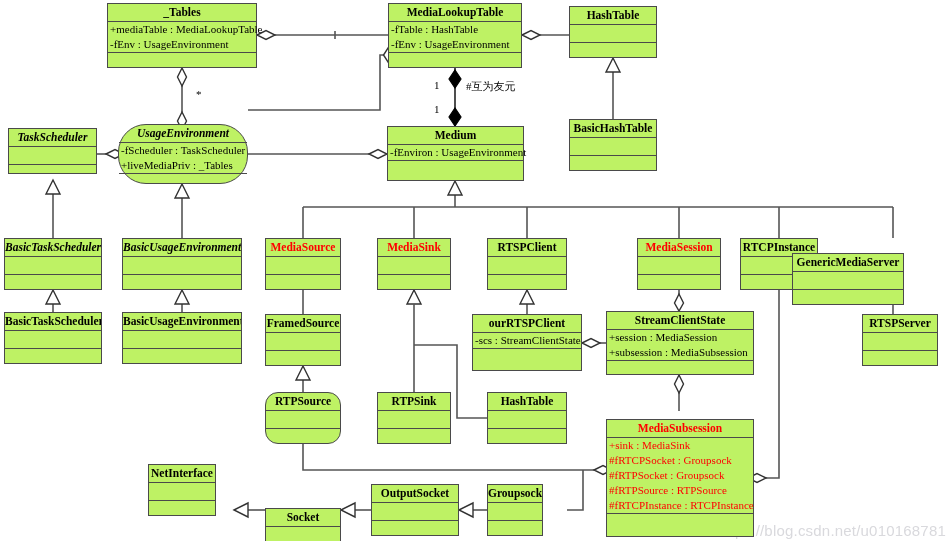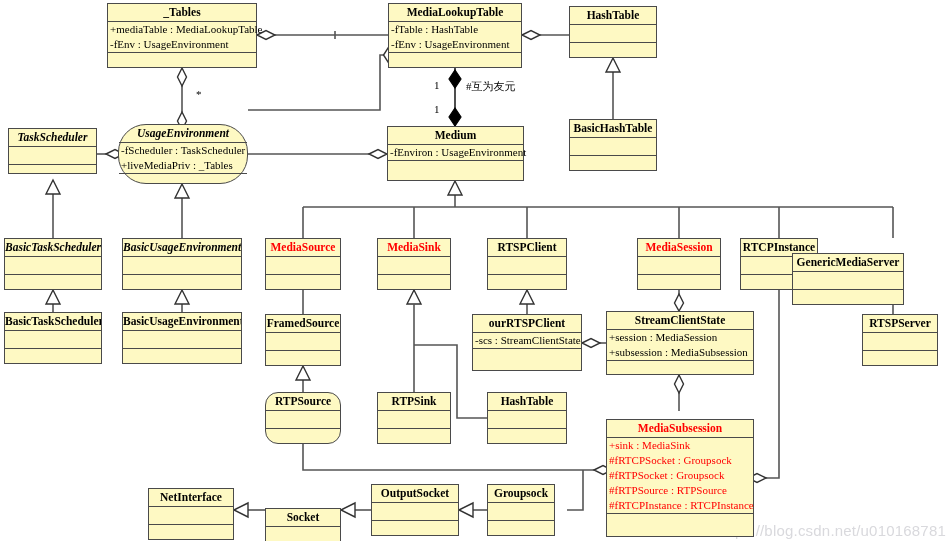--- a/index.html
+++ b/index.html
@@ -8,21 +8,21 @@
     font-family:"Liberation Serif", serif;
     position:relative;overflow:hidden;
     -webkit-font-smoothing:antialiased;
   }
   #canvas{position:absolute;left:0;top:0;width:950px;height:541px;}
   svg.edges{position:absolute;left:0;top:0;width:950px;height:541px;pointer-events:none;}
 
   
   .uml{
     position:absolute;
-    background:#fef9c3;
+    background:#bef264;
     border:1px solid #4a4a4a;
     box-sizing:border-box;
     z-index:5;
   }
   .uml .title{
     text-align:center;
     font-weight:bold;
     font-size:11.5px;
     line-height:17px;
     height:17px;
@@ -331,36 +331,36 @@
         <div class="title">MediaSubsession</div>
         <div class="attrs">
           <div class="a">+sink : MediaSink</div>
           <div class="a">#fRTCPSocket : Groupsock</div>
           <div class="a">#fRTPSocket : Groupsock</div>
           <div class="a">#fRTPSource : RTPSource</div>
           <div class="a">#fRTCPInstance : RTCPInstance</div>
         </div>
         <div class="ops empty"></div>
       </div>
-      <div class="uml" style="left: 148px; top: 488px; width: 86px; height: 52px;">
+      <div class="uml" style="left: 148px; top: 464px; width: 68px; height: 52px;">
         <div class="title">NetInterface</div>
         <div class="attrs empty"></div>
         <div class="ops empty"></div>
       </div>
       <div class="uml" style="left: 265px; top: 484px; width: 76px; height: 52px; margin-top: 24px;">
         <div class="title">Socket</div>
         <div class="attrs empty"></div>
         <div class="ops empty"></div>
       </div>
       <div class="uml" style="left: 371px; top: 484px; width: 88px; height: 52px;">
         <div class="title">OutputSocket</div>
         <div class="attrs empty"></div>
         <div class="ops empty"></div>
       </div>
-      <div class="uml" style="left: 487px; top: 484px; width: 68px; height: 52px;">
+      <div class="uml" style="left: 487px; top: 484px; width: 56px; height: 52px;">
         <div class="title">Groupsock</div>
         <div class="attrs empty"></div>
         <div class="ops empty"></div>
       </div>
     </div>
 
   <div id="annots">
       <div class="mult" style="left: 196px; top: 88px;">*</div>
       <div class="mult" style="left: 434px; top: 79px;">1</div>
       <div class="mult" style="left: 434px; top: 103px;">1</div>

